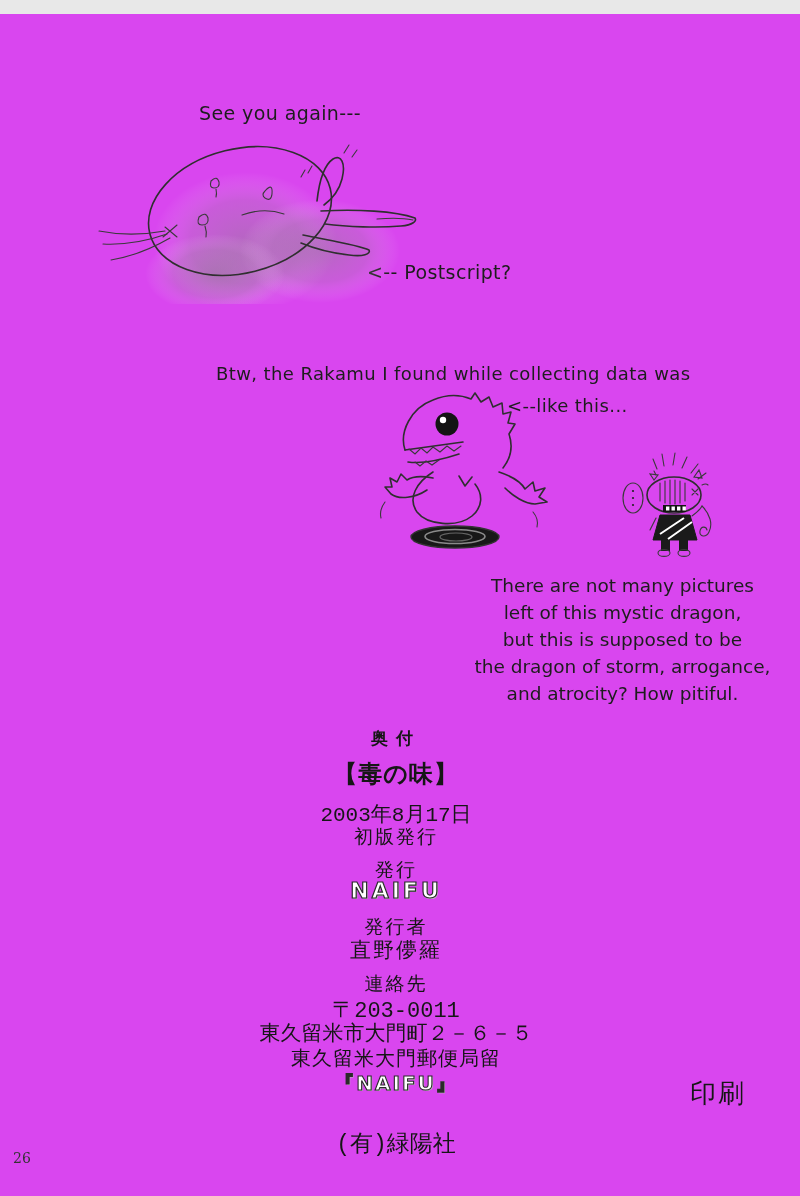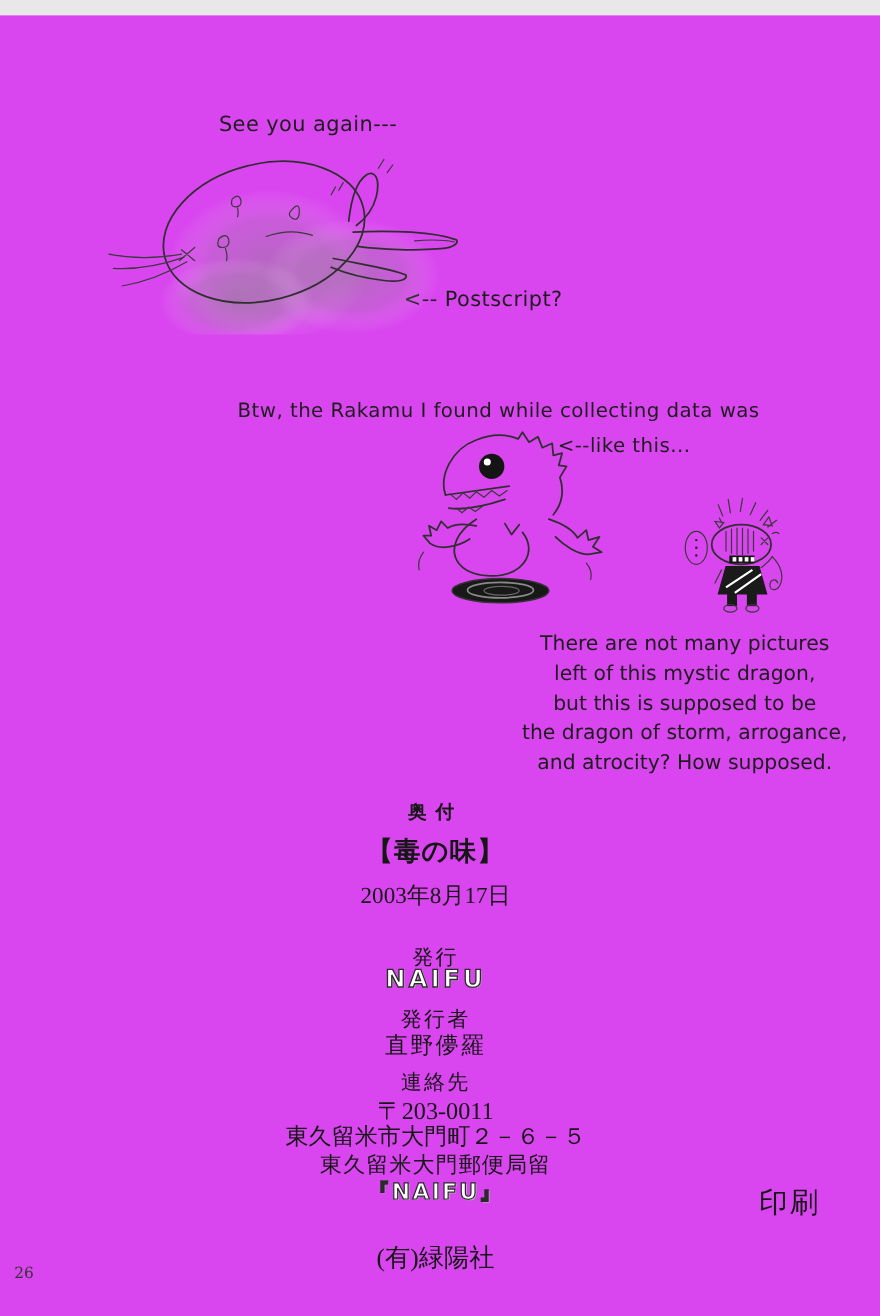--- a/index.html
+++ b/index.html
@@ -15,21 +15,21 @@
   .hand-block{
     position:absolute;font-family:"DejaVu Sans",sans-serif;
     color:#1d1d1d;font-size:18.5px;line-height:27px;text-align:center;
   }
   .doodle{position:absolute;}
   .colrow{
     position:absolute;left:46px;width:700px;text-align:center;
     color:#161616;white-space:nowrap;
   }
   .goth{font-family:"DejaVu Sans","Liberation Sans",sans-serif;}
-  .minc{font-family:Liberation Serif, serif;}
+  .minc{font-family:Liberation Mono, monospace;}
   .heading{top:713px;font-size:17px;font-weight:bold;letter-spacing:8px;}
   .booktitle{top:744px;font-size:24px;font-weight:bold;letter-spacing:1px;}
   .date{top:786px;font-size:21px;}
   .edition{top:810px;font-size:19px;letter-spacing:2px;}
   .publish-label{top:843px;font-size:19px;letter-spacing:2px;}
   .circle-name{
     top:864px;font-size:22px;font-weight:bold;letter-spacing:3px;
     color:#ffffff;-webkit-text-stroke:1.2px #2a2a2a;
     text-shadow:1px 1px 0 #bbb;
   }
@@ -64,21 +64,21 @@
 
   <div class="hand" style="left:216px;top:349px;">Btw, the Rakamu I found while collecting data was</div>
 
   <div class="hand" style="left:507px;top:381px;">&lt;--like this...</div>
 
   <div class="hand-block" style="left:450px;top:558px;width:345px;">
     <div>There are not many pictures</div>
     <div>left of this mystic dragon,</div>
     <div>but this is supposed to be</div>
     <div>the dragon of storm, arrogance,</div>
-    <div>and atrocity? How supposed.</div>
+    <div>and atrocity? How pitiful.</div>
   </div>
 
   <svg class="doodle" style="left:95px;top:125px;" width="360" height="165" viewBox="0 0 360 165">
     <defs>
       <radialGradient id="shade1" cx="50%" cy="50%" r="50%">
         <stop offset="0%" stop-color="#8a8a8a" stop-opacity="0.45"></stop>
         <stop offset="60%" stop-color="#9a9a9a" stop-opacity="0.25"></stop>
         <stop offset="100%" stop-color="#ffffff" stop-opacity="0"></stop>
       </radialGradient>
     </defs>
@@ -187,20 +187,21 @@
       <path class="ln-thin" d="M80,74 q8,-6 10,-10"></path>
     </g>
     <g>
       <path class="ln-thin" d="M90,64 C98,72 101,82 97,90 C94,96 87,95 88,89 C89,84 94,84 95,88"></path>
     </g>
   </svg>
 
   <div class="colrow goth heading">奥付</div>
   <div class="colrow goth booktitle">【毒の味】</div>
   <div class="colrow minc date">2003年8月17日</div>
+  <div class="colrow minc edition">初版発行</div>
   <div class="colrow goth publish-label">発行</div>
   <div class="colrow goth circle-name">NAIFU</div>
   <div class="colrow goth publisher-label">発行者</div>
   <div class="colrow minc publisher-name">直野儚羅</div>
   <div class="colrow goth contact-label">連絡先</div>
   <div class="colrow minc postal">〒203-0011</div>
   <div class="colrow minc address1">東久留米市大門町２－６－５</div>
   <div class="colrow minc address2">東久留米大門郵便局留</div>
   <div class="colrow goth circle-quoted">『NAIFU』</div>
   <div class="colrow goth print-label">印刷</div>

